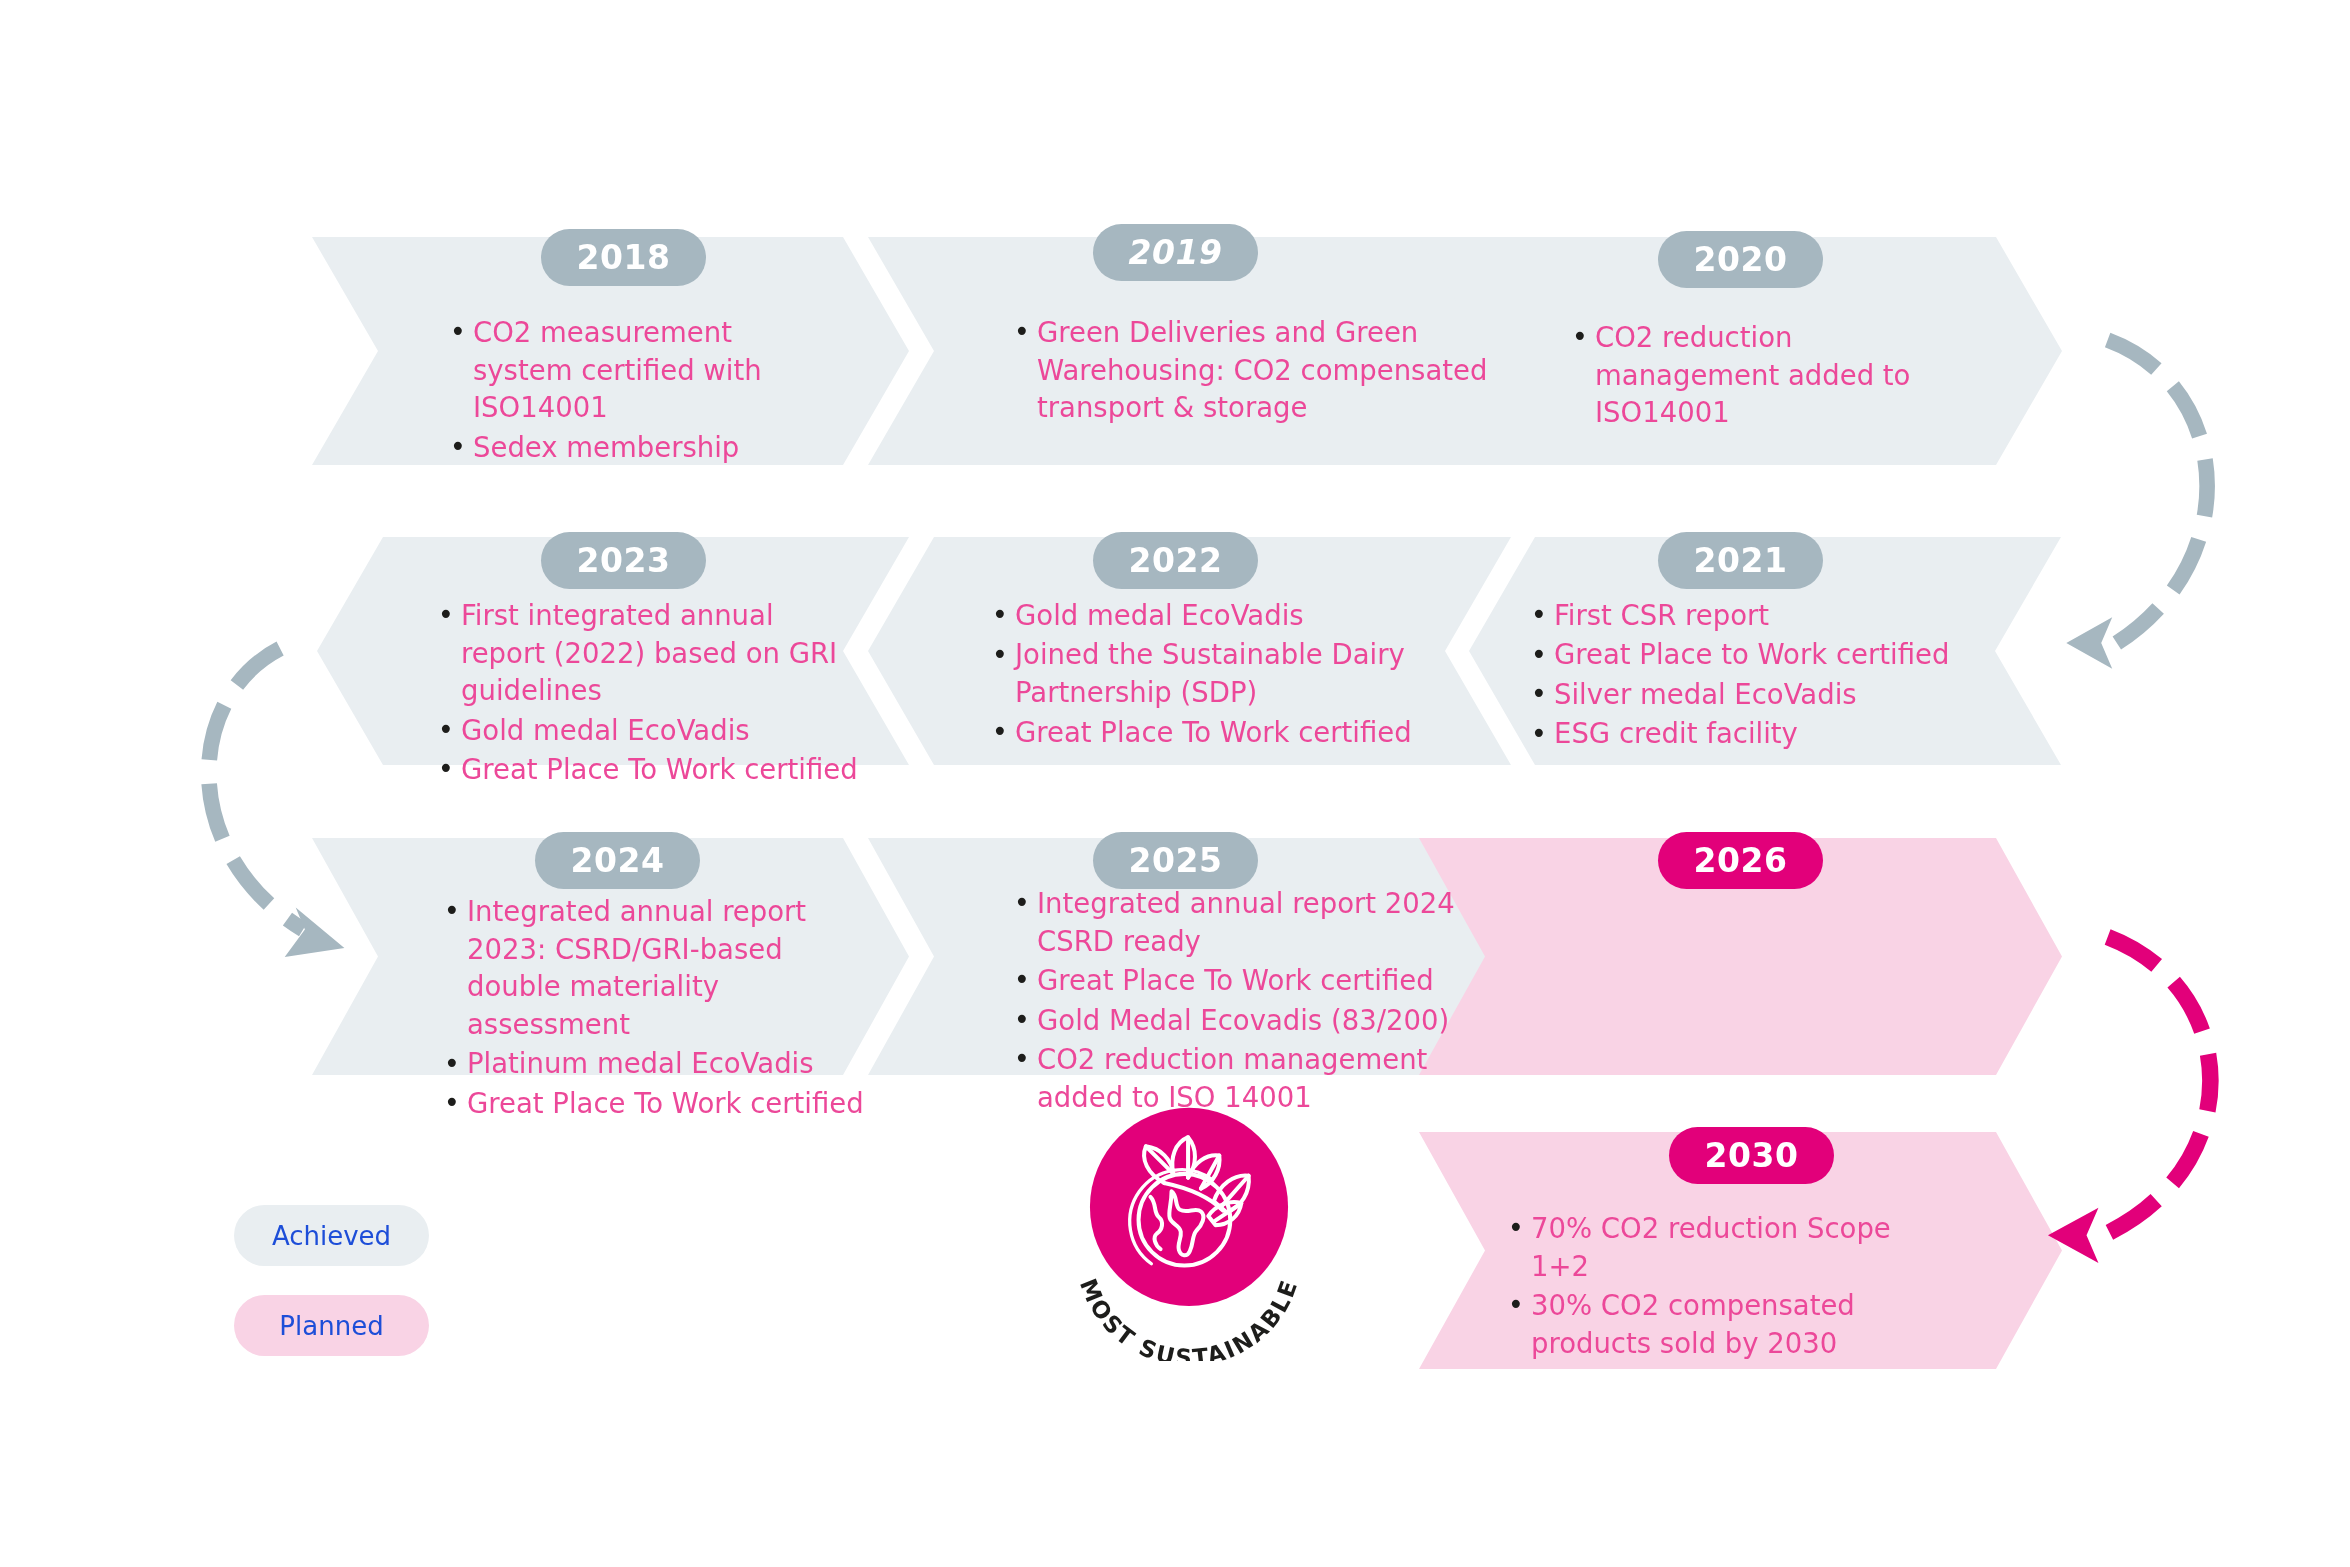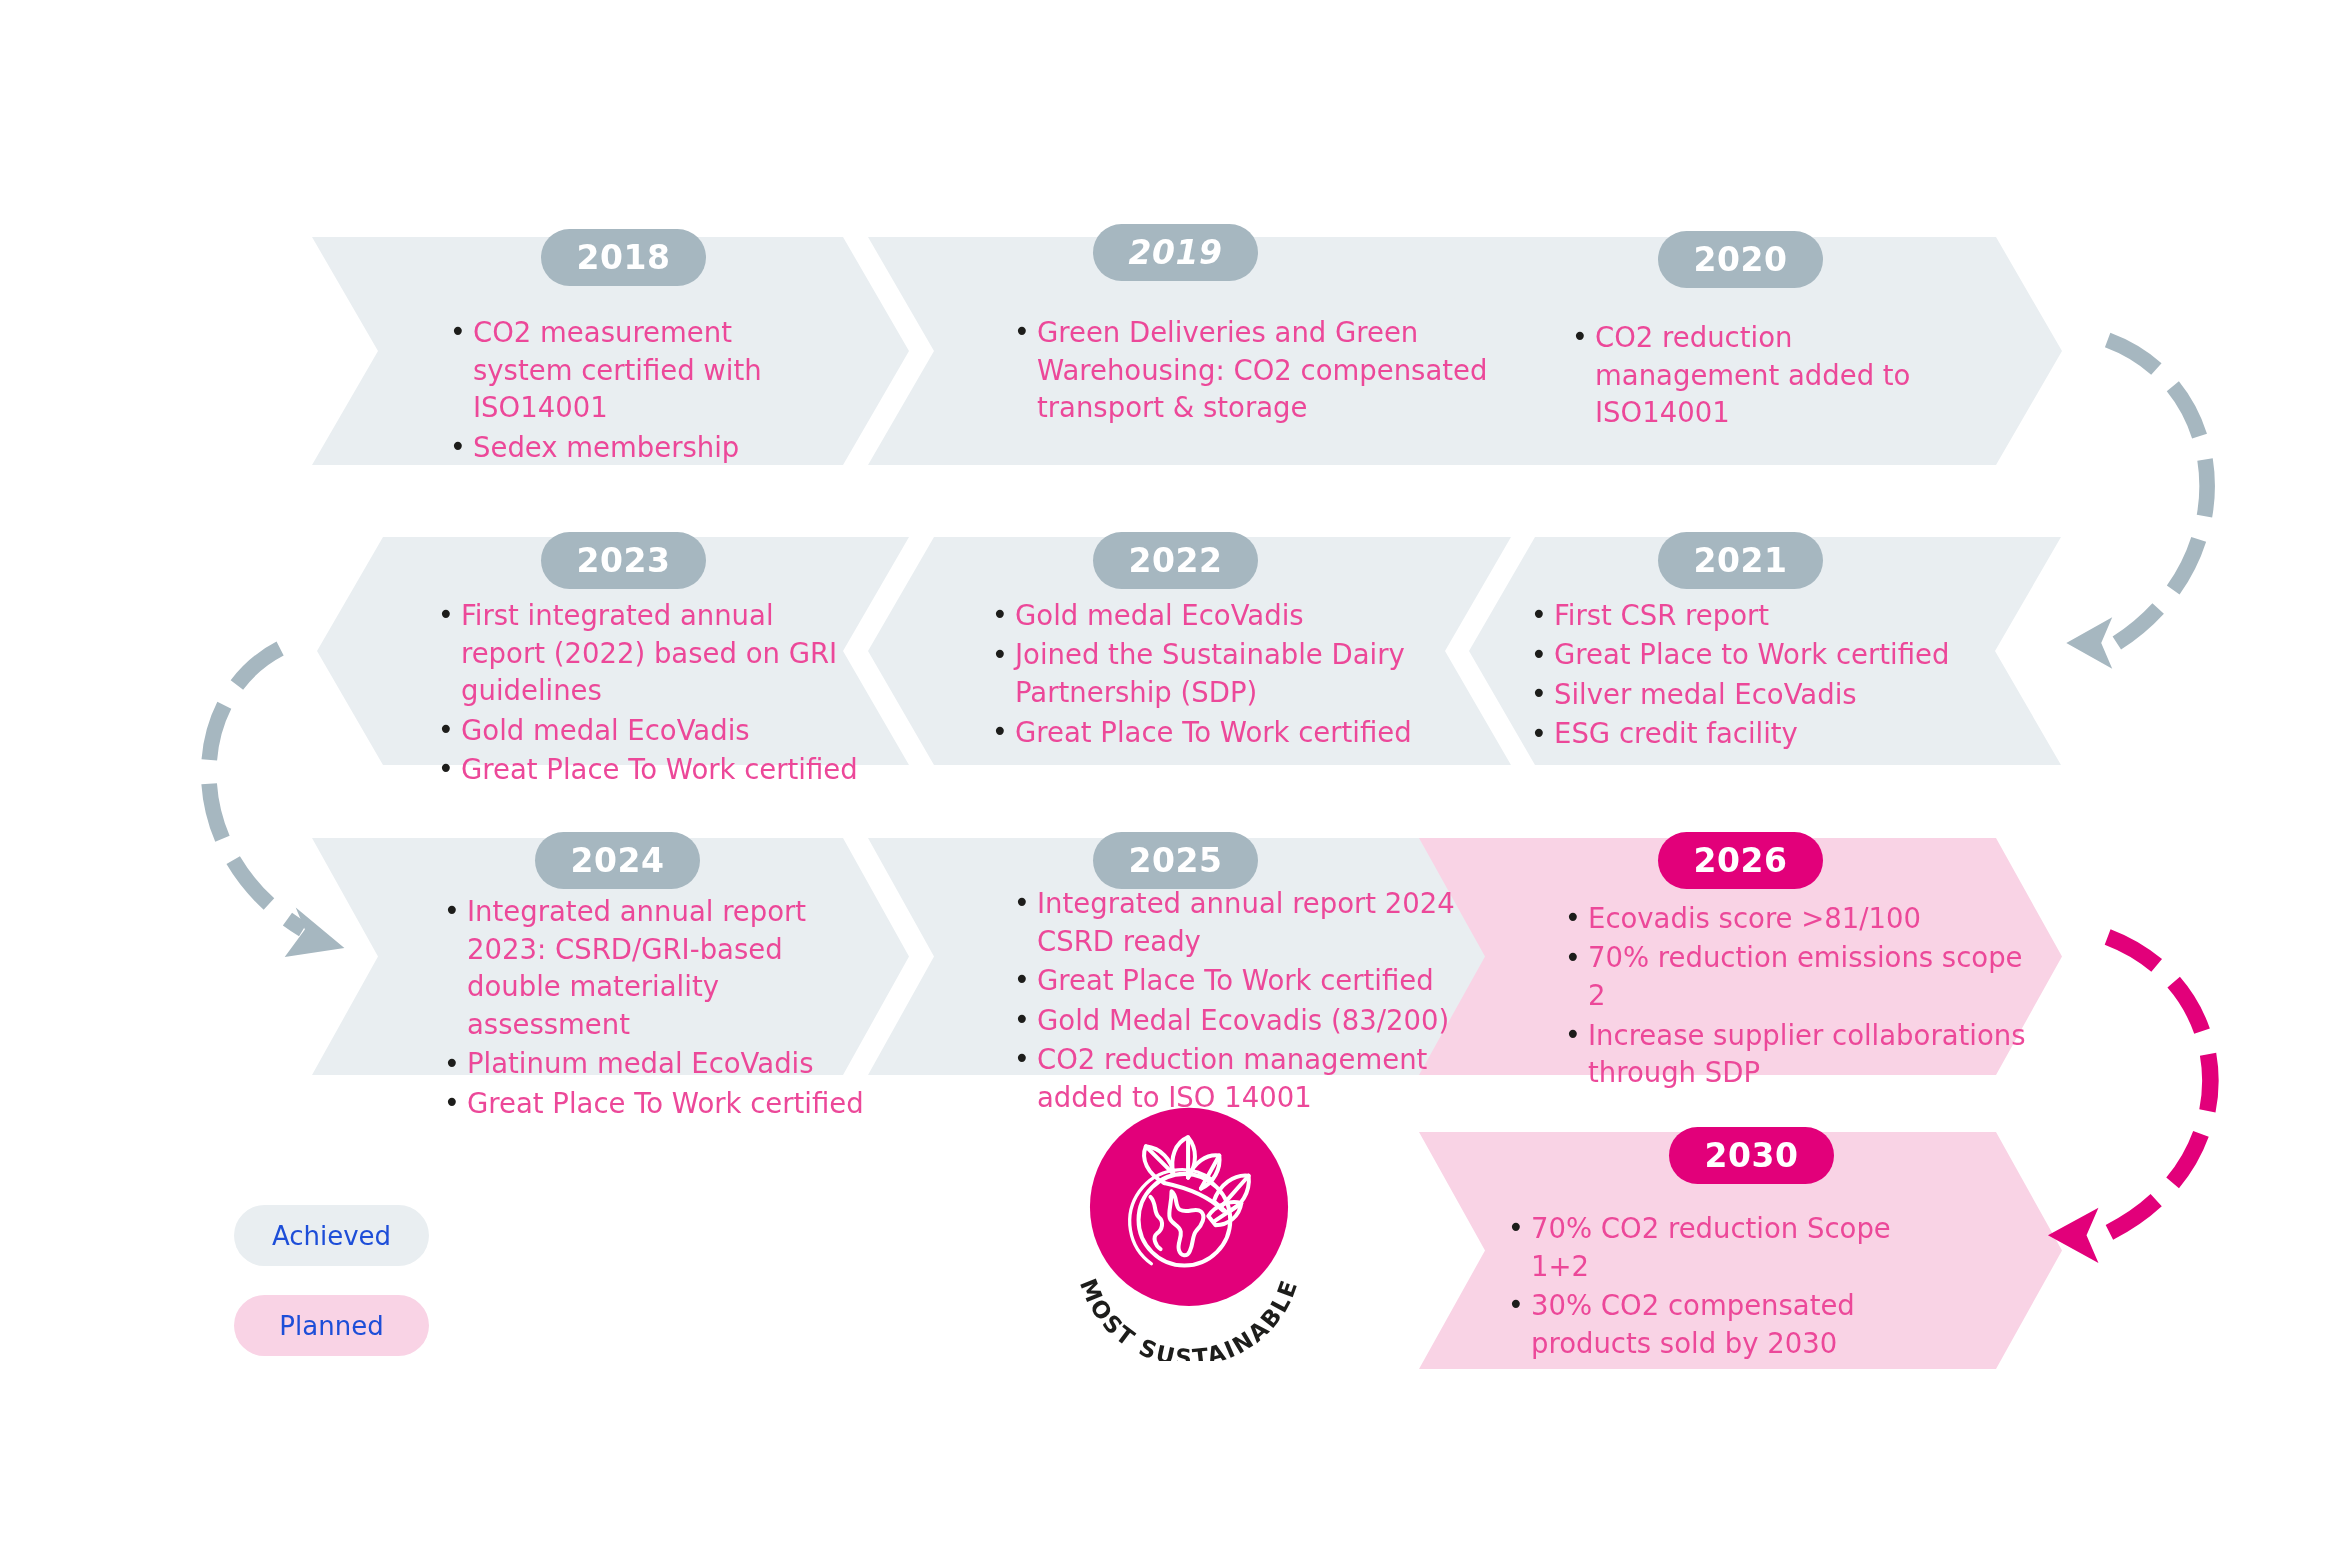--- a/index.html
+++ b/index.html
@@ -237,25 +237,20 @@
     <li>Gold Medal Ecovadis (83/200)</li>
     <li>CO2 reduction management added to ISO 14001</li>
   </ul>
 
   <div class="chev right planned" style="left:1419px; top:838px; width:643px; height:237px;">
     <div class="body"></div>
   </div>
   <div class="year-pill planned" style="left:1658px; top:810px;">
     <span>2026</span>
   </div>
-  <ul class="bullets" style="left:1545px; top:884px; width:487px;">
-    <li>Ecovadis score &gt;81/100</li>
-    <li>70% reduction emissions scope 2</li>
-    <li>Increase supplier collaborations through SDP</li>
-  </ul>
 
   <div class="chev right planned" style="left:1419px; top:1132px; width:643px; height:237px;">
     <div class="body"></div>
   </div>
   <div class="year-pill planned" style="left:1669px; top:1105px;">
     <span>2030</span>
   </div>
   <ul class="bullets" style="left:1488px; top:1194px; width:441px;">
     <li>70% CO2 reduction Scope 1+2</li>
     <li>30% CO2 compensated products sold by 2030</li>

